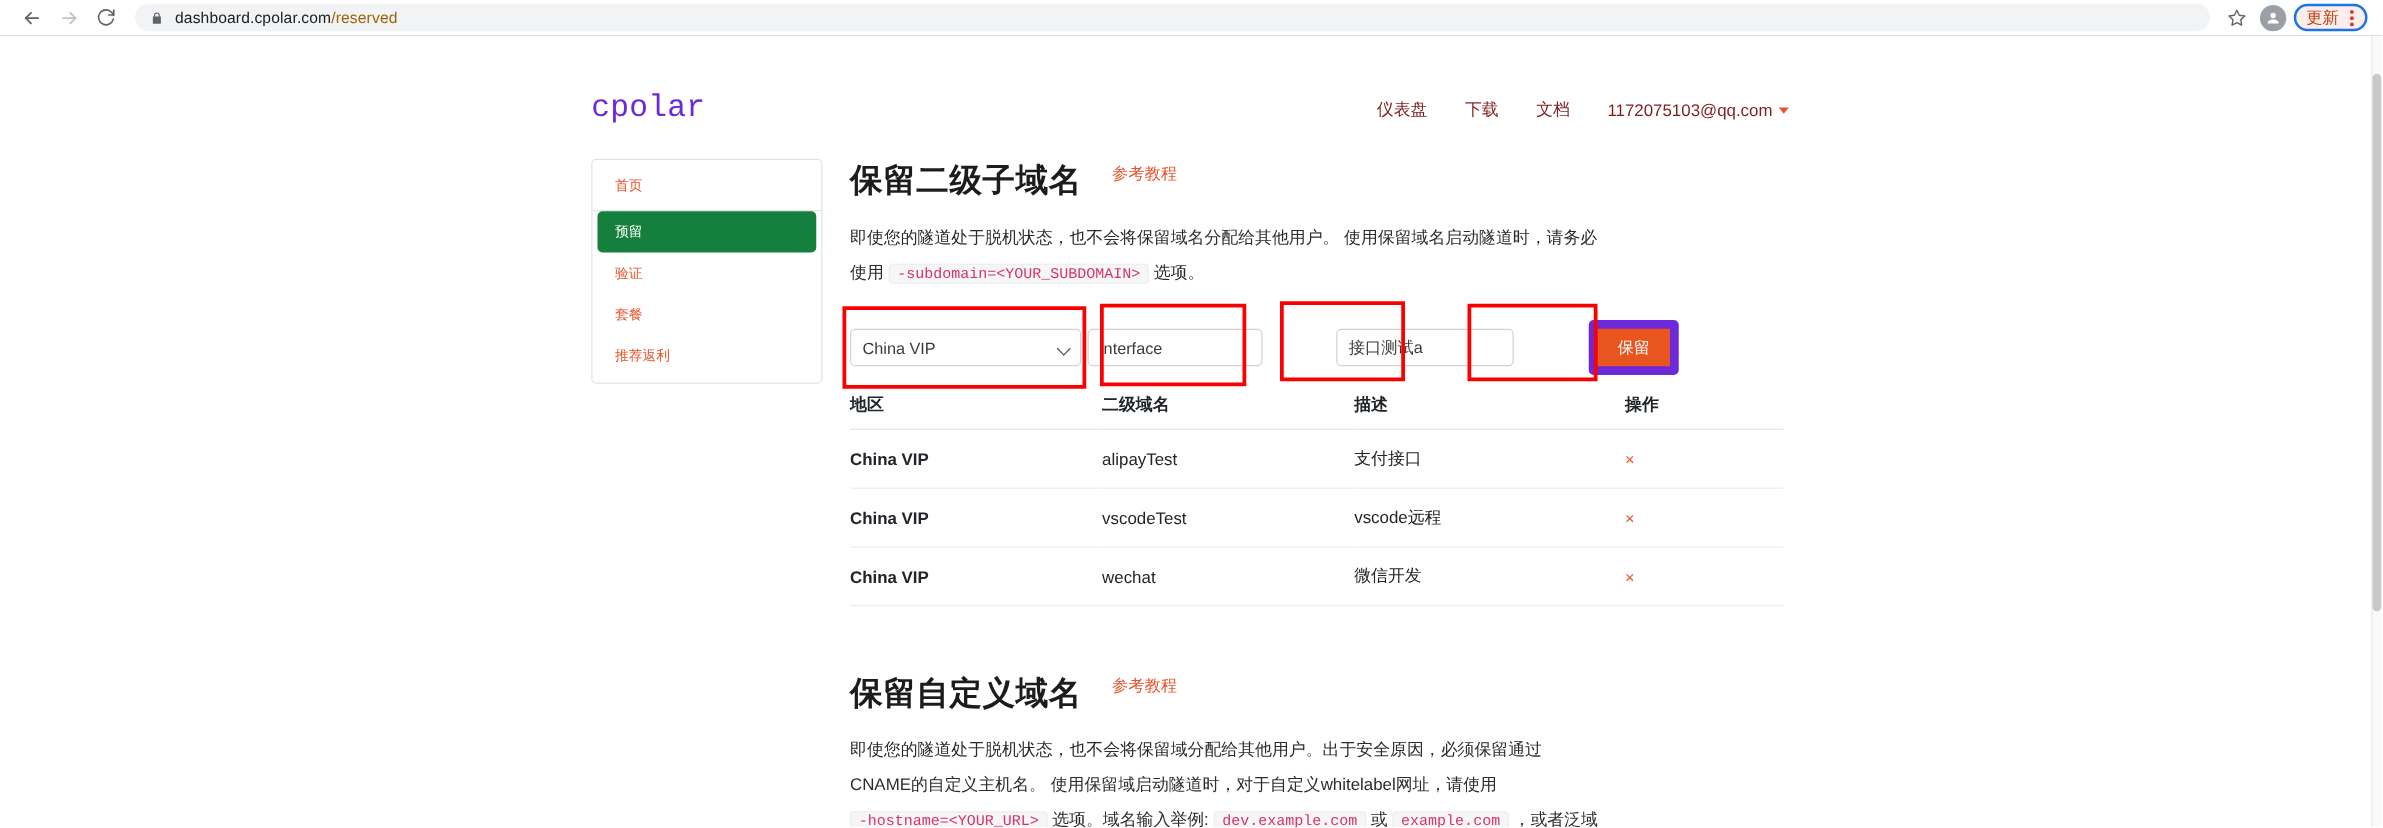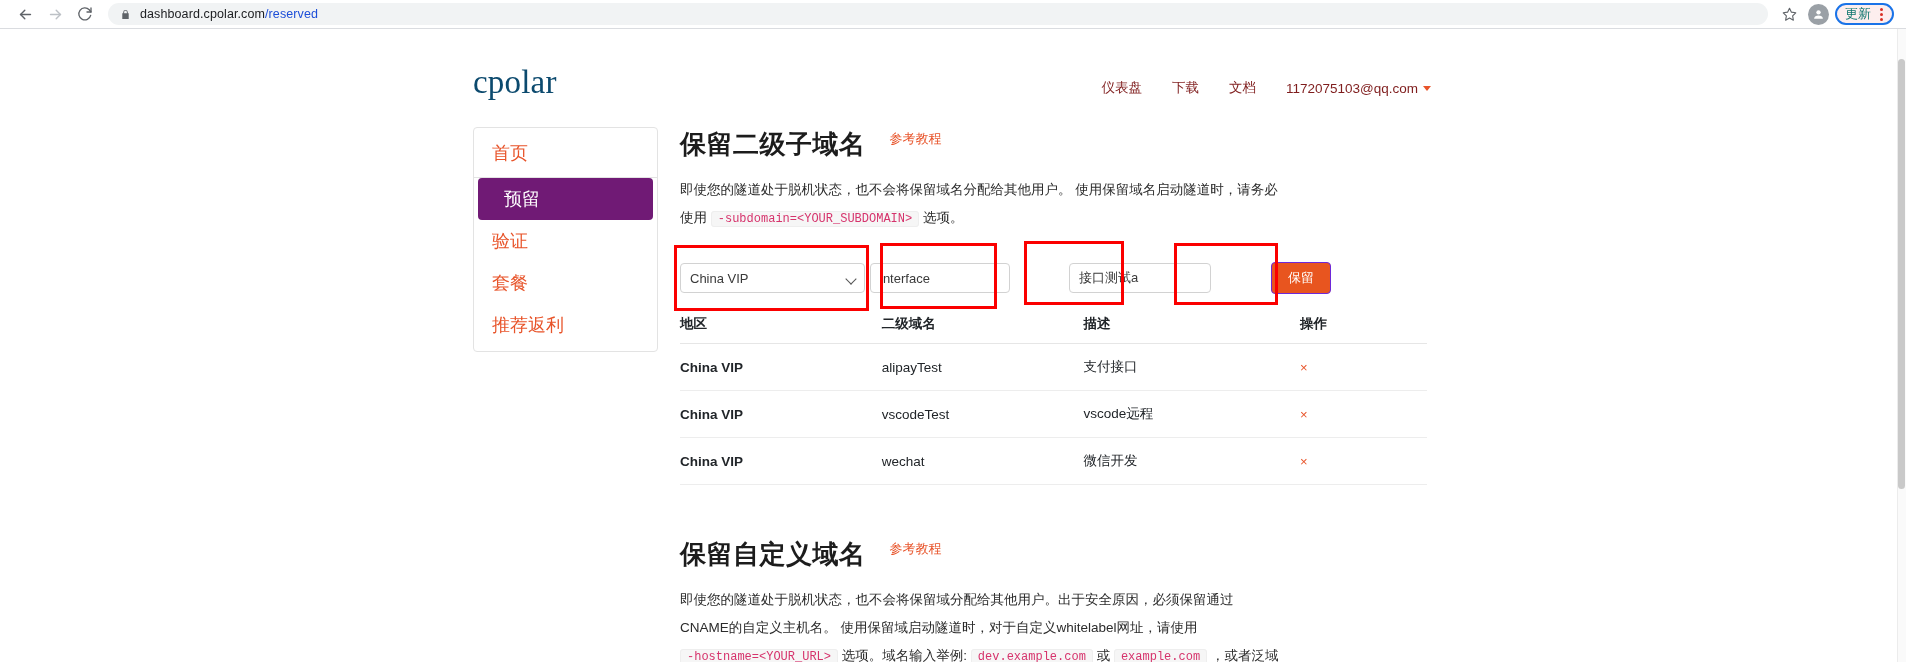--- a/index.html
+++ b/index.html
@@ -52,42 +52,42 @@
   }
   .lock-icon { margin-right: 9px; display: flex; align-items: center; }
   .url-text {
     font-size: 12.5px;
     color: #202124;
     white-space: nowrap;
     overflow: hidden;
     text-overflow: ellipsis;
     letter-spacing: .1px;
   }
-  .url-text .path { color: #1d4ed8; }
+  .url-text .path { color: #a16207; }
 
   .star-icon { width: 26px; display: flex; align-items: center; justify-content: center; }
   .profile-icon {
     width: 21px; height: 21px; border-radius: 50%;
     background: #9aa0a6; margin: 0 6px;
     display: flex; align-items: center; justify-content: center;
   }
   .update-chip {
     display: flex;
     align-items: center;
     gap: 4px;
     border: 2px solid #1a73e8;
     border-radius: 13px;
     background: #fdeeee;
     padding: 1px 4px 1px 8px;
     height: 22px;
     box-sizing: border-box;
     margin-right: 2px;
   }
   .update-text {
-    color: #0f766e;
+    color: #c2410c;
     font-size: 13px;
     white-space: nowrap;
   }
   .kebab {
     display: flex; flex-direction: column; gap: 2px;
     padding: 0 5px;
   }
   .kebab i { width: 3px; height: 3px; border-radius: 50%; background: #d93025; display: block; }
 
   .chrome-sep { height: 1px; background: #dadce0; }
@@ -125,23 +125,23 @@
 
   
   .site-header {
     display: flex;
     align-items: flex-end;
     justify-content: space-between;
     height: 56px;
     padding: 0 2px 0 0;
   }
   .brand {
-    font-size: 33px;
-    color: #0c4a6e;
-    font-family: Liberation Serif, serif;
+    font-size: 25px;
+    color: #6d28d9;
+    font-family: Liberation Mono, monospace;
     letter-spacing: .2px;
     padding-bottom: 4px;
   }
   .site-nav {
     display: flex;
     align-items: center;
     gap: 30px;
     padding-bottom: 8px;
   }
   .site-nav a {
@@ -171,32 +171,32 @@
     flex: 0 0 183px;
     border: 1px solid #e3e3e3;
     border-radius: 4px;
     background: #fff;
     padding: 0;
     height: fit-content;
     overflow: hidden;
   }
   .side-item {
     padding: 9px 18px;
-    font-size: 18px;
+    font-size: 11px;
     color: #e8542a;
     cursor: pointer;
     white-space: nowrap;
   }
   .side-item.home { border-bottom: 1px solid #e3e3e3; padding-top: 13px; padding-bottom: 12px; }
   .side-item.active {
-    background: #701a75;
+    background: #15803d;
     color: #ffffff;
     border-radius: 4px;
     margin: 0 4px;
-    padding-left: 26px;
+    padding-left: 14px;
   }
   .side-item.last { padding-bottom: 14px; }
 
   .main {
     flex: 1;
     min-width: 0;
     padding-right: 6px;
   }
 
   .section-head {
@@ -275,21 +275,21 @@
     top: 12px;
     width: 7px; height: 7px;
     border-right: 1.6px solid #555;
     border-bottom: 1.6px solid #555;
     transform: rotate(45deg);
     pointer-events: none;
   }
   .save-btn {
     margin-left: 60px;
     background: #e8551f;
-    border: 1px solid #6d28d9;
+    border: 7px solid #6d28d9;
     border-radius: 4px;
     color: #ffffff;
     font-size: 13px;
     padding: 6px 16px;
     cursor: pointer;
     font-family: Liberation Mono, monospace;
   }
 
   
   .annot {

